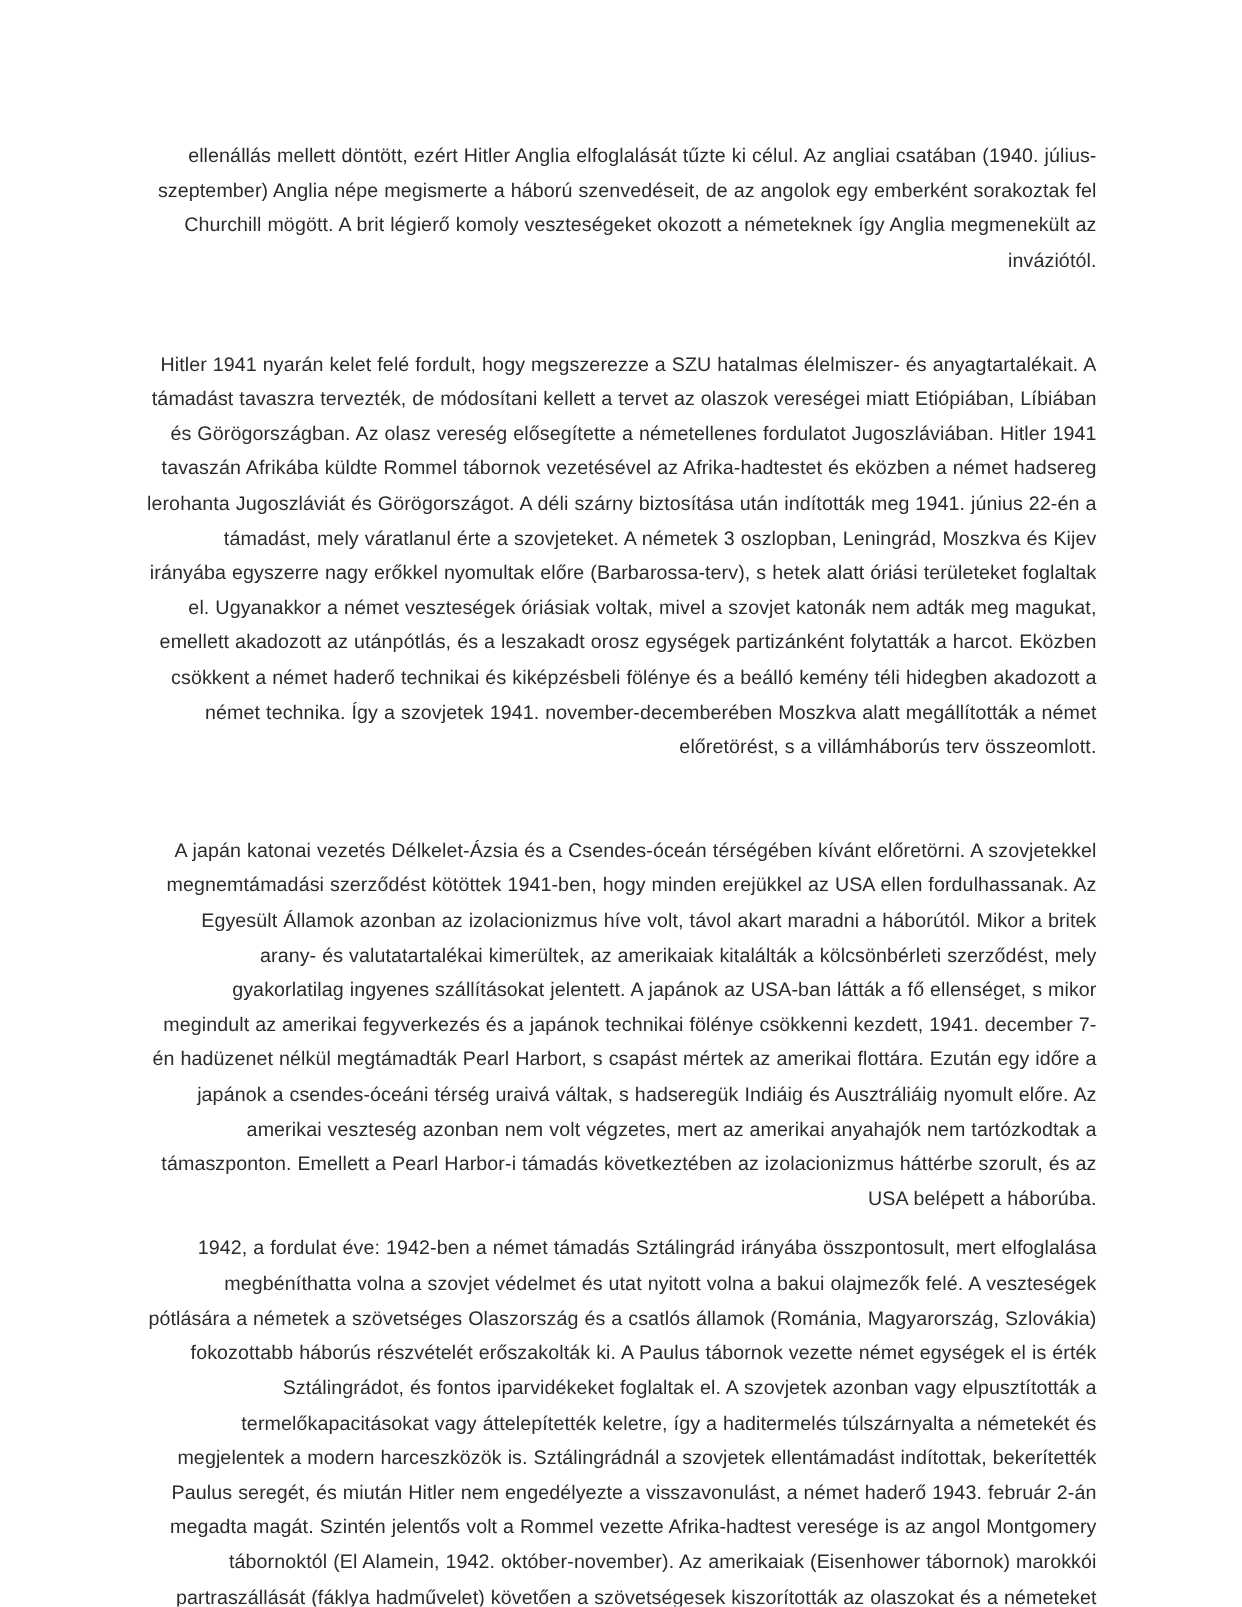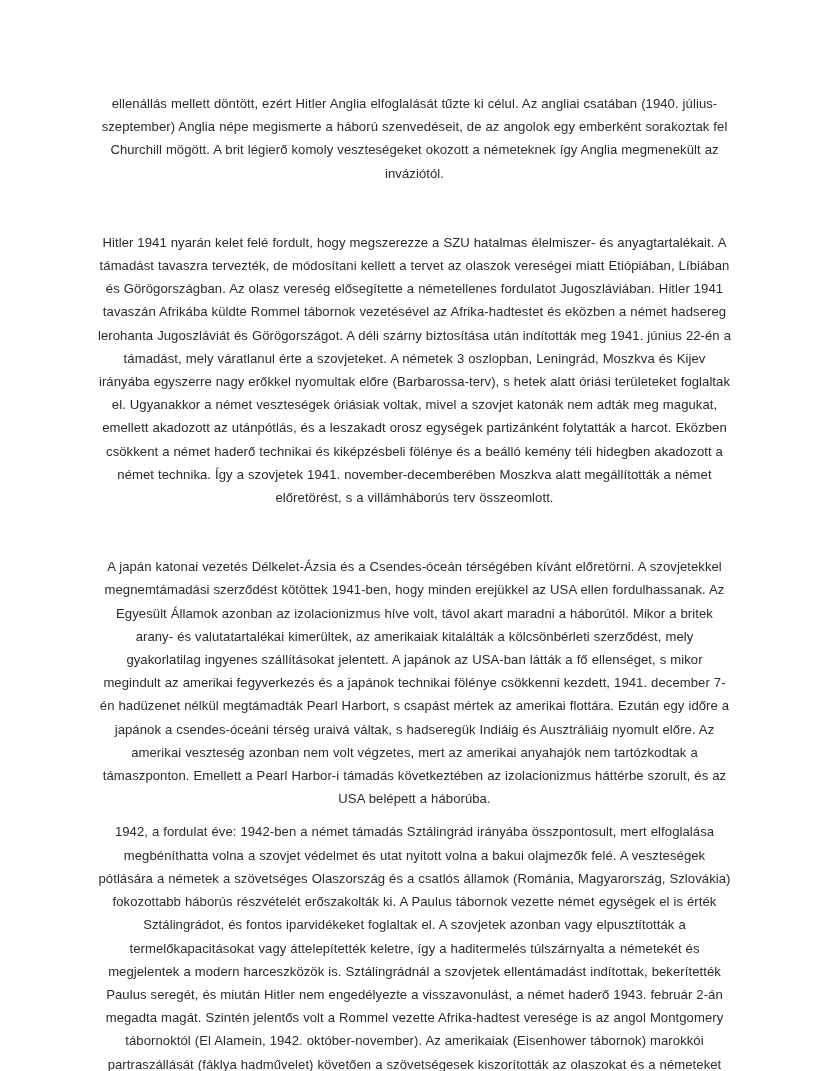--- a/index.html
+++ b/index.html
@@ -22,21 +22,21 @@
     box-sizing: border-box;
     padding: 92px 97px 0 98px;
   }
   .doc-body {
     width: 633px;
   }
   p.para {
     margin: 0 0 10px 0;
     font-size: 13.1px;
     line-height: 23.2px;
-    text-align: center;
+    text-align: right;
     letter-spacing: 0.005em;
     word-spacing: 0.02em;
     color: #2b2b2b;
     white-space: normal;
   }
   p.para.gap-large {
     margin-bottom: 46px;
   }
   p.para:last-child {
     margin-bottom: 0;

